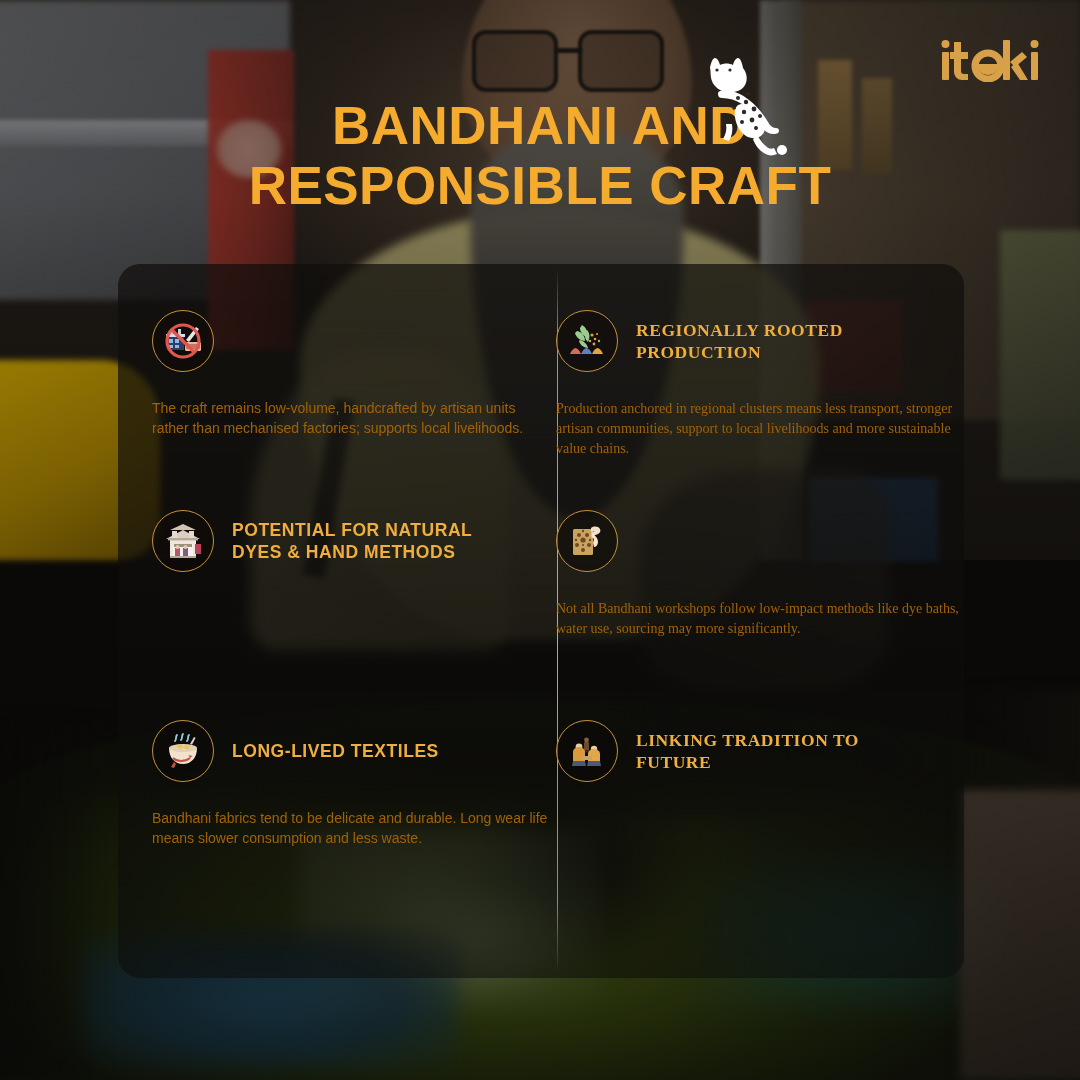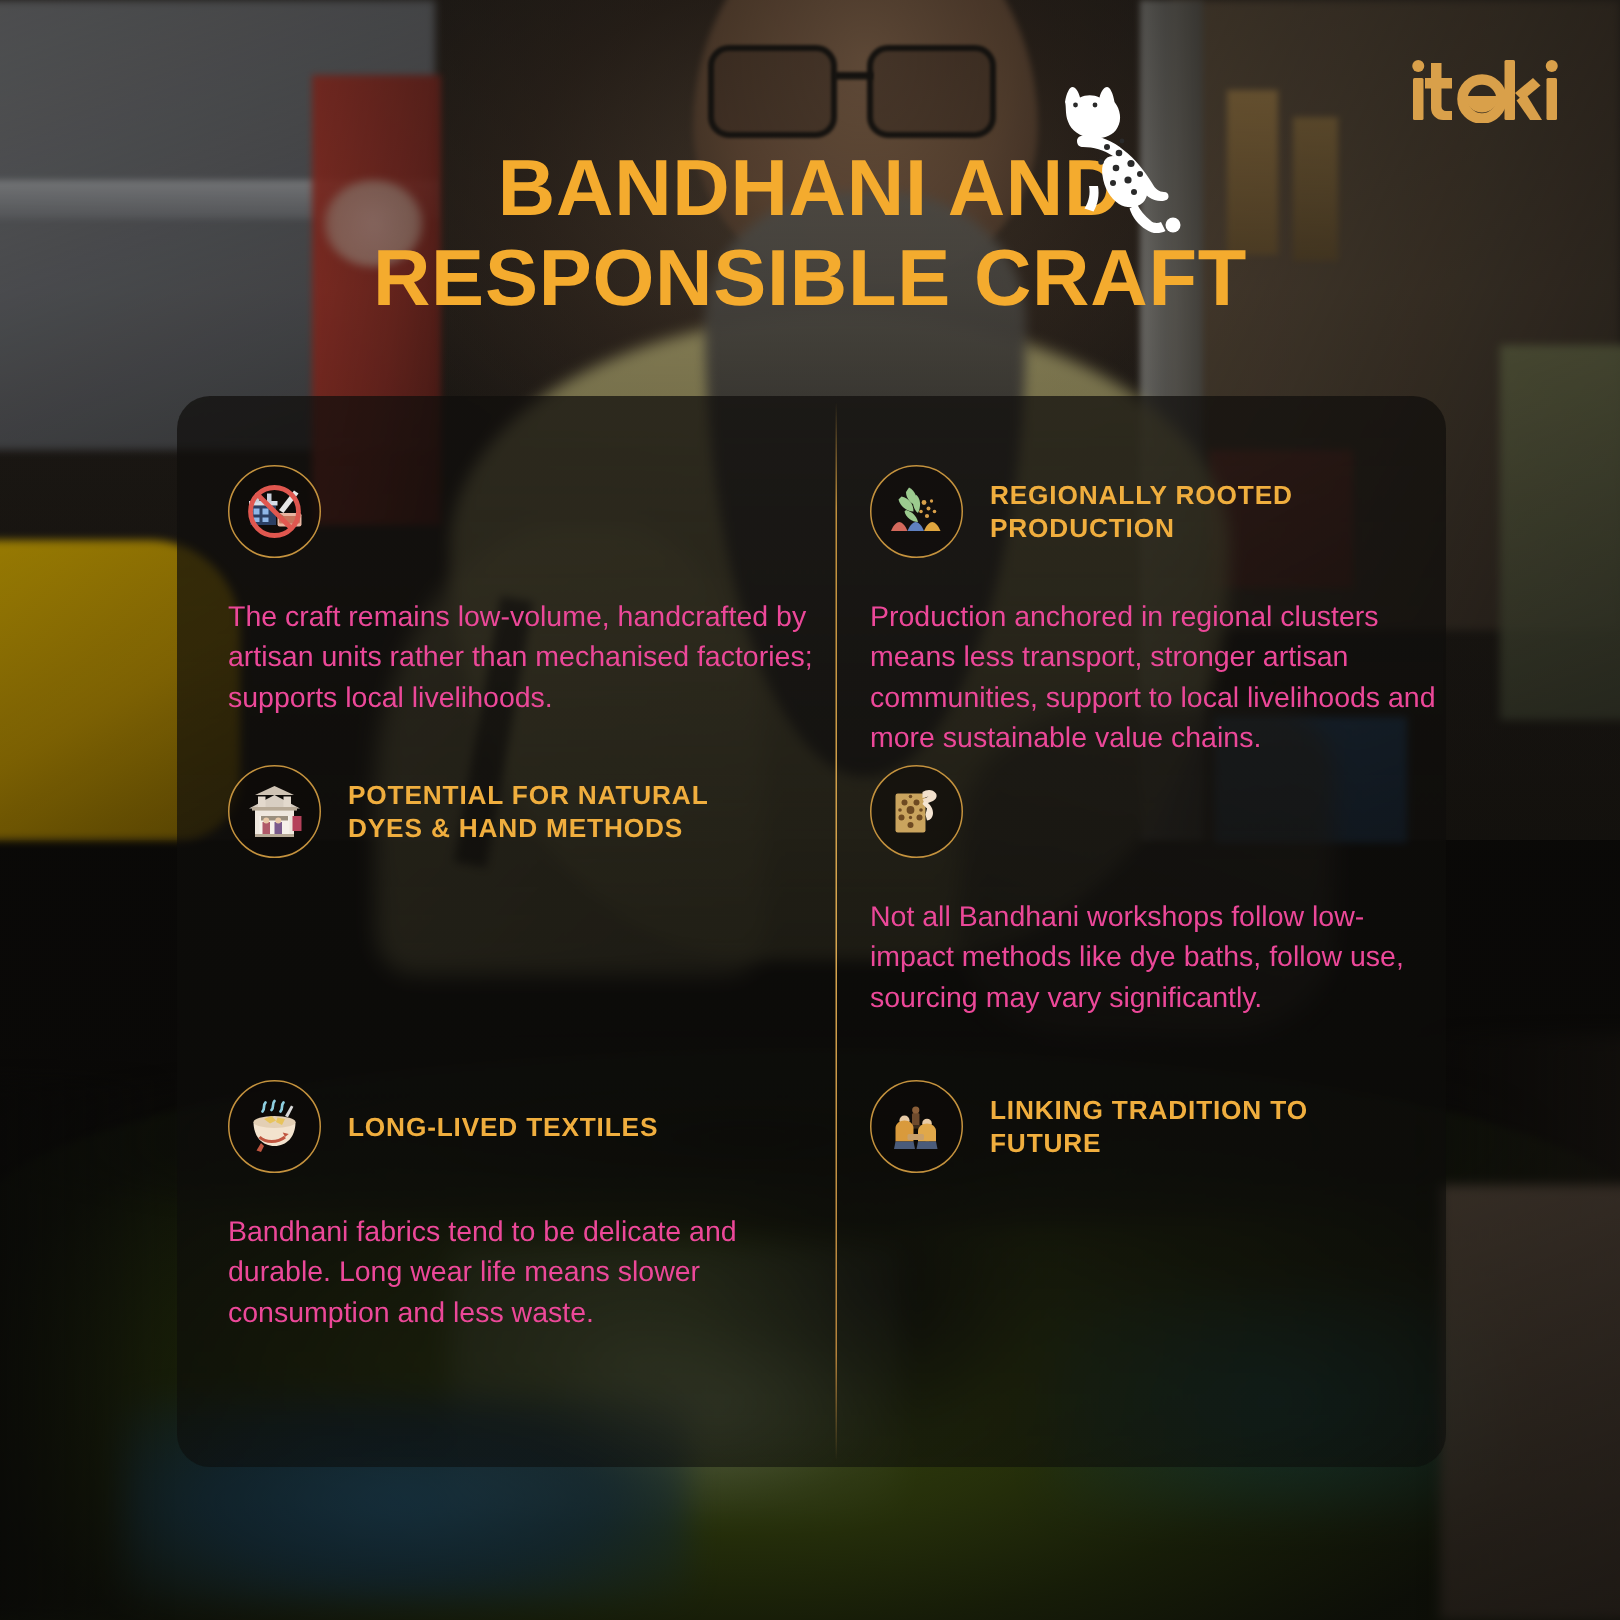--- a/index.html
+++ b/index.html
@@ -249,28 +249,28 @@
   .icon-ring svg { display:block; }
 
   .card-title {
     font-size:17.5px; font-weight:800; line-height:1.26;
     letter-spacing:.55px; text-transform:uppercase;
     color:#f0ae3e;
     max-width:255px;
   }
   .card-body {
     margin-top:27px;
-    font-size:19px; line-height:1.42;
-    color:#ec4899; font-weight:400;
+    font-size:14px; line-height:1.42;
+    color:#a16207; font-weight:400;
     max-width:400px;
   }
 
   
   .col-l { left:34px; }
-  .col-r { left:462px; }
+  .col-r { left:438px;font-family:Liberation Serif, serif; }
   .row-1 { top:46px; }
   .row-2 { top:246px; }
   .row-3 { top:456px; }
 
   .col-r .card-title { max-width:272px; }
   .col-r .card-body  { max-width:410px; }
 </style>
 </head>
 <body>
 
@@ -463,21 +463,21 @@
               <circle cx="19" cy="13" r="1.2"></circle>
                 <circle cx="12" cy="22" r="1.2"></circle>
               <circle cx="26" cy="22" r="1.2"></circle>
                 <circle cx="19" cy="27" r="1.1"></circle>
             </g>
             <path d="M27 10c3-2 7-2 9 1 1 2 0 4-2 5l-5 2-2-3 4-2-4 1z" fill="#f2e0cc"></path>
             <path d="M28 16c3 1 6 4 6 8 0 3-2 5-4 5l-1-4 1-4-3-3z" fill="#f6e6d3"></path>
           </svg>
         </div>
       </div>
-      <div class="card-body">Not all Bandhani workshops follow low-impact methods like dye baths, follow use, sourcing may vary significantly.</div>
+      <div class="card-body">Not all Bandhani workshops follow low-impact methods like dye baths, water use, sourcing may more significantly.</div>
     </div>
 
     <div class="card col-l row-3">
       <div class="card-head">
         <div class="icon-ring">
           <svg width="46" height="46" viewBox="0 0 46 46" aria-hidden="true">
             <g stroke="#8ecfe0" stroke-width="1.8" fill="none" stroke-linecap="round">
               <path d="M15 13c2-2 0-4 2-6"></path>
               <path d="M21 12c2-2 0-4 2-6"></path>
               <path d="M27 13c2-2 0-4 2-6"></path>

